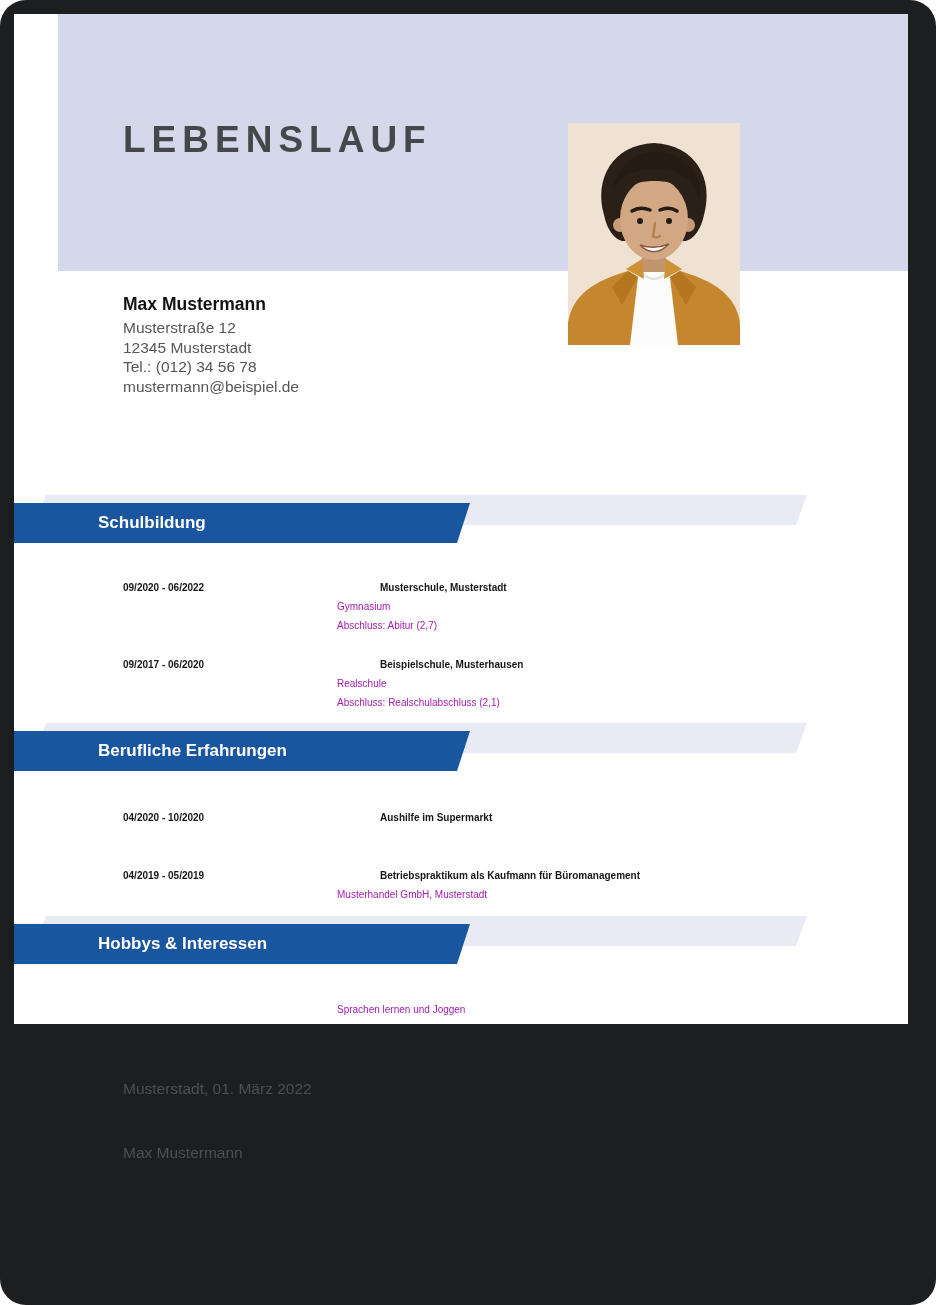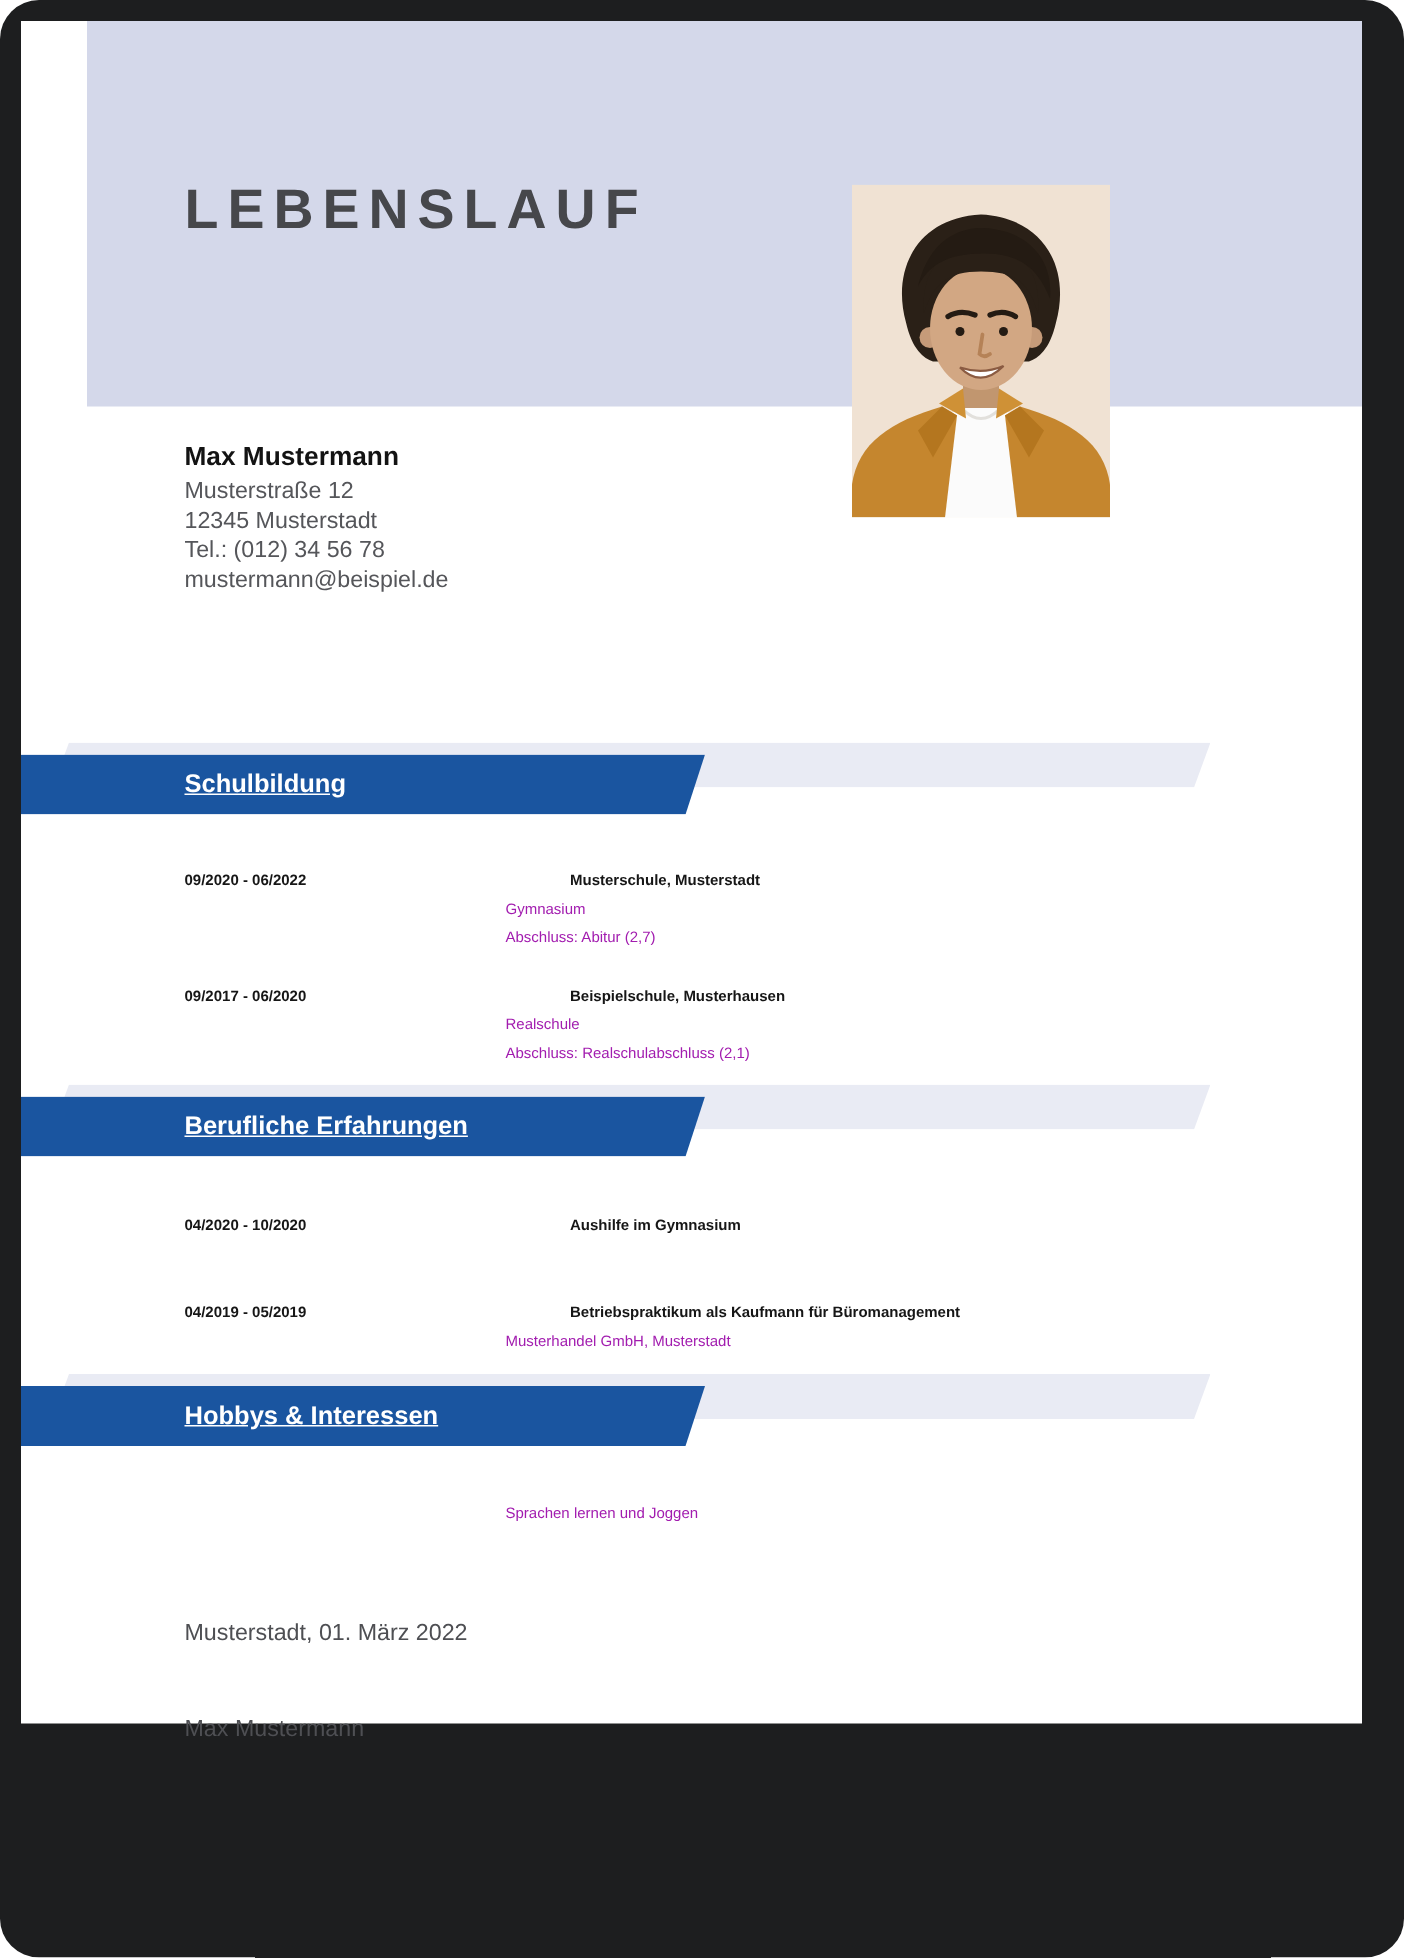--- a/index.html
+++ b/index.html
@@ -6,21 +6,21 @@
   body { font-family: "Liberation Sans", "DejaVu Sans", sans-serif; }
   .canvas { position: relative; width: 936px; height: 1305px; overflow: hidden; }
 
   .frame {
     position: absolute; inset: 0;
     background: var(--frame, #1d1e1f);
     border-radius: 26px;
   }
   .page {
     position: absolute; left: 14px; top: 14px;
-    width: 894px; height: 1135px;
+    width: 894px; height: 1010px;
     background: #ffffff;
   }
 
   .banner {
     position: absolute; left: 44px; top: 0;
     width: 850px; height: 257px;
     background: var(--banner, #d4d8ea);
   }
   .page-title {
     position: absolute; left: 109px; top: 105px;
@@ -46,22 +46,22 @@
   .bar-light {
     position: absolute; left: 21px; width: 772px; height: 30px;
     background: var(--barlight, #e9ebf4);
     clip-path: polygon(11px 0, 100% 0, calc(100% - 11px) 100%, 0 100%);
   }
   .bar-blue {
     position: absolute; left: 0; width: 456px; height: 40px;
     background: var(--accent, #1a55a0);
     clip-path: polygon(0 0, 100% 0, calc(100% - 13px) 100%, 0 100%);
     display: flex; align-items: center;
-    padding-left: 109px; box-sizing: border-box;
-    color: #ffffff; font-weight: bold; font-size: 17px; text-decoration: underline;
+    padding-left: 84px; box-sizing: border-box;
+    color: #ffffff; font-weight: bold; font-size: 17px;
   }
   .s1-light { top: 481px; } .s1-blue { top: 489px; }
   .s2-light { top: 709px; } .s2-blue { top: 717px; }
   .s3-light { top: 902px; } .s3-blue { top: 910px; }
 
   .entry {
     position: absolute; left: 109px; width: 760px;
     display: flex; font-size: 10px; line-height: 19px;
   }
   .entry .period { flex: none; width: 214px; font-weight: bold; color: #161616; }
@@ -166,21 +166,21 @@
     </div>
 
     <div class="bar-light s2-light"></div>
     <div class="bar-blue s2-blue">
       <span>Berufliche Erfahrungen</span>
     </div>
 
     <div class="entry e-exp1">
       <div class="period">04/2020 - 10/2020</div>
       <div class="details">
-        <div class="dtitle">Aushilfe im Gymnasium</div>
+        <div class="dtitle">Aushilfe im Supermarkt</div>
       </div>
     </div>
 
     <div class="entry e-exp2">
       <div class="period">04/2019 - 05/2019</div>
       <div class="details">
         <div class="dtitle">Betriebspraktikum als Kaufmann für Büromanagement</div>
         <div class="dline">Musterhandel GmbH, Musterstadt</div>
       </div>
     </div>

